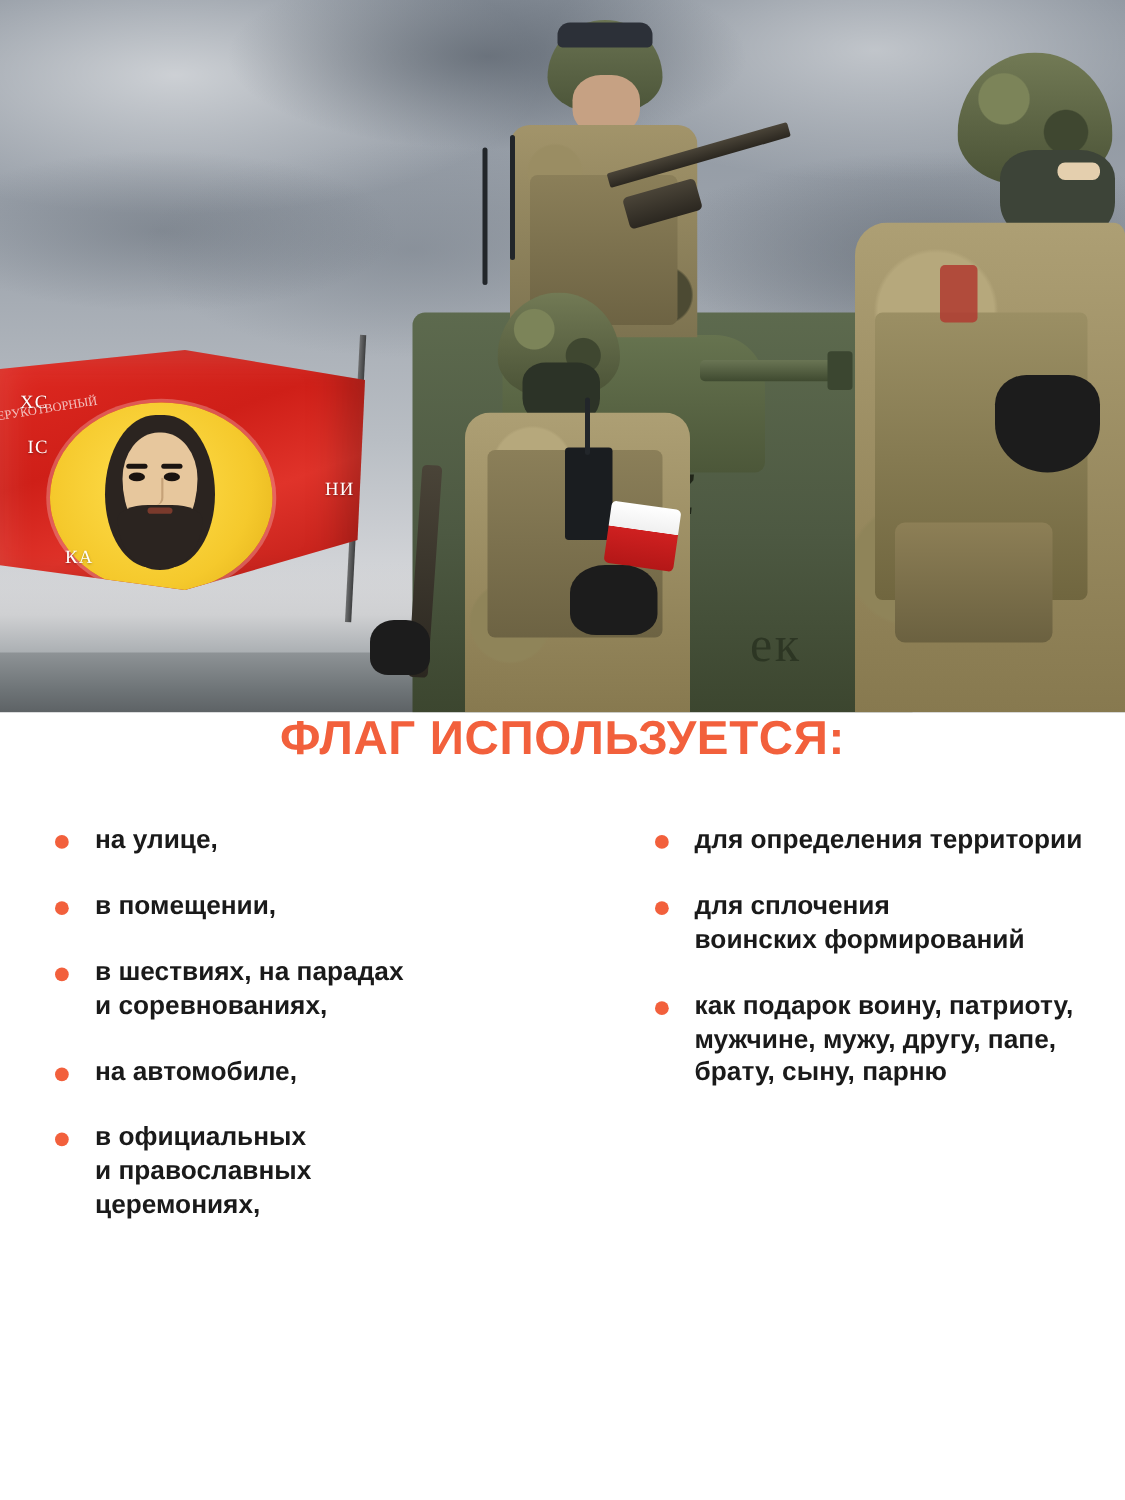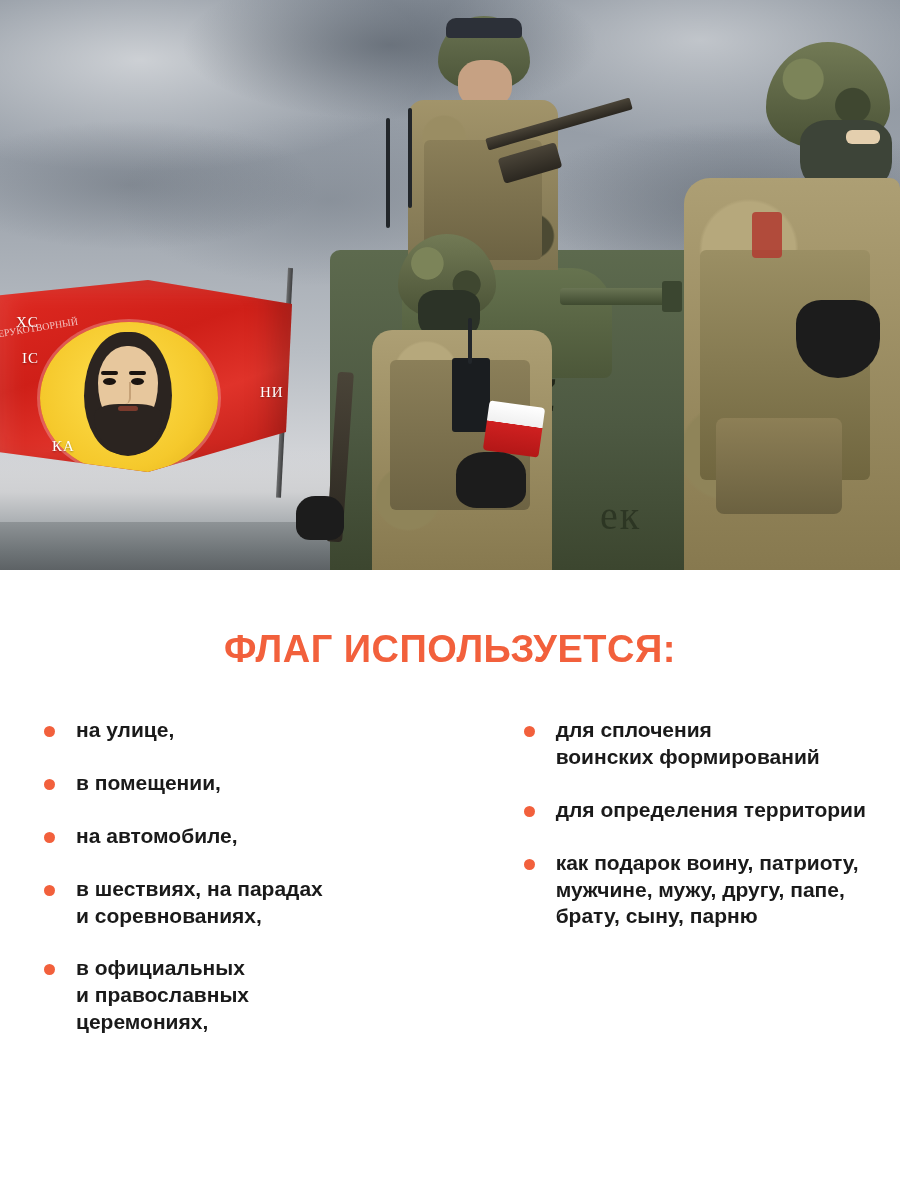--- a/index.html
+++ b/index.html
@@ -246,21 +246,20 @@
 
   
   .content {
     position: absolute;
     left: 0; top: 570px;
     width: 900px; height: 630px;
     background: #ffffff;
   }
   .headline {
     margin: 0;
-    padding-top: 58px;
     text-align: center;
     color: #f2603c;
     font-size: 38px;
     font-weight: bold;
     letter-spacing: 0.5px;
     font-family: "Liberation Sans", sans-serif;
   }
   .columns {
     display: flex;
     margin-top: 46px;
@@ -375,33 +374,33 @@
   </div>
 
   <div class="content">
     <h1 class="headline">ФЛАГ ИСПОЛЬЗУЕТСЯ:</h1>
 
     <div class="columns">
       <div class="col left">
         <ul class="blist">
           <li>на улице,</li>
           <li>в помещении,</li>
-          <li>на автомобиле,</li>
           <li>в шествиях, на парадах
 и соревнованиях,</li>
+          <li>на автомобиле,</li>
           <li>в официальных
 и православных
 церемониях,</li>
         </ul>
       </div>
       <div class="col right">
         <ul class="blist">
+          <li>для определения территории</li>
           <li>для сплочения
 воинских формирований</li>
-          <li>для определения территории</li>
           <li>как подарок воину, патриоту,
 мужчине, мужу, другу, папе,
 брату, сыну, парню</li>
         </ul>
       </div>
     </div>
   </div>
 
 </div>
 

